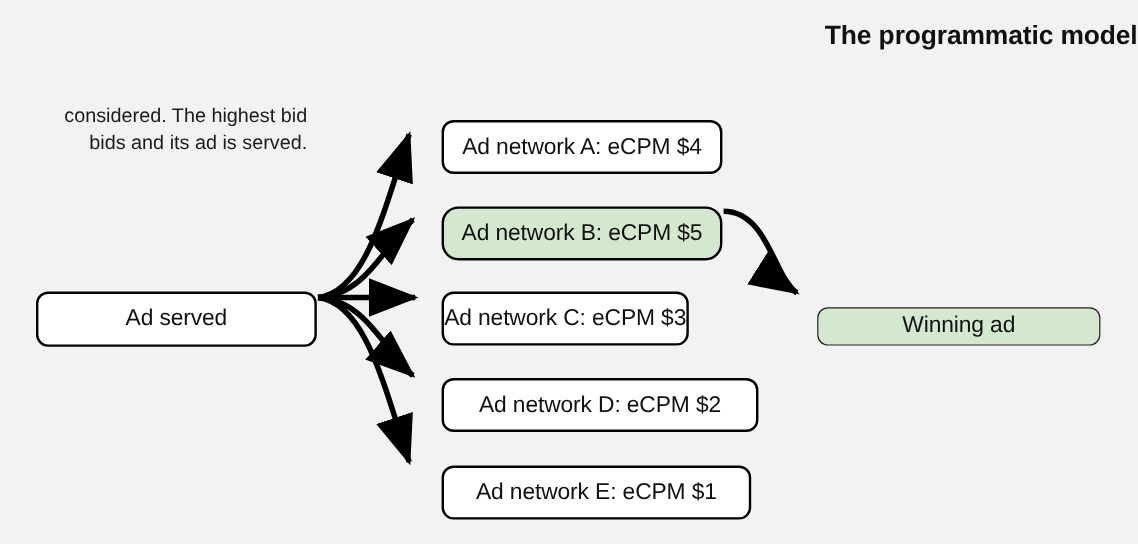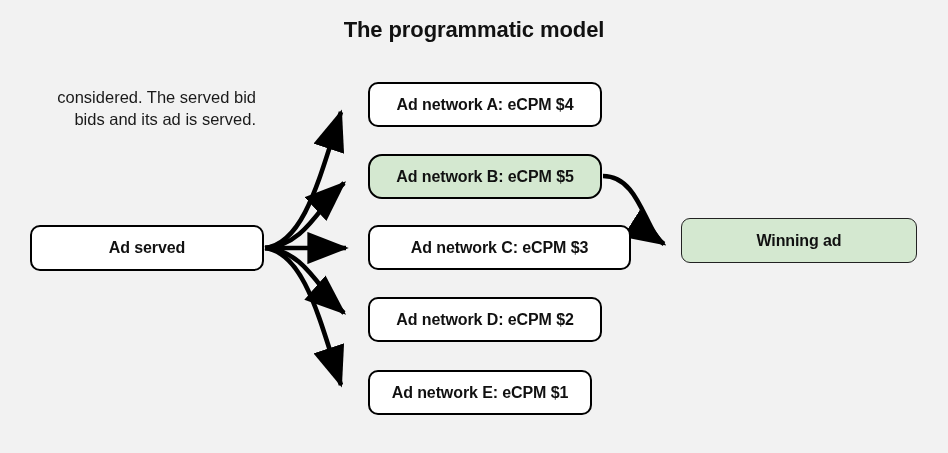--- a/index.html
+++ b/index.html
@@ -25,21 +25,21 @@
     left: 0; top: 0;
     width: 948px;
     height: 453px;
     pointer-events: none;
   }
   .diagram-title {
     position: absolute;
     left: 0;
     top: 17px;
     width: 948px;
-    text-align: center;
+    text-align: right;
     font-size: 22px;
     font-weight: bold;
     color: #111111;
     letter-spacing: -0.1px;
   }
   .caption {
     position: absolute;
     left: 8px;
     top: 86px;
     width: 248px;
@@ -52,51 +52,52 @@
   .caption div { white-space: nowrap; }
   .node {
     position: absolute;
     box-sizing: border-box;
     display: flex;
     align-items: center;
     justify-content: center;
     border: 2.4px solid #000000;
     border-radius: 10px;
     background: #ffffff;
-    font-size: 16px;
-    font-weight: bold;
+    font-size: 19px;
+    font-weight: normal;
     color: #111111;
     letter-spacing: -0.1px;
+    margin-top: 18px;
   }
   .node.green {
     background: #d4e8d0;
     border-radius: 14px;
   }
   .node.thin {
     border-width: 1.5px;
     border-color: #222222;
     border-radius: 9px;
   }
   #node-request { left: 30px;  top: 225px; width: 234px; height: 46px; }
   #node-a { left: 368px; top: 82px;  width: 234px; height: 45px; }
   #node-b { left: 368px; top: 154px; width: 234px; height: 45px; }
-  #node-c { left: 368px; top: 225px; width: 263px; height: 45px; }
-  #node-d { left: 368px; top: 297px; width: 234px; height: 45px; justify-content: center; }
-  #node-e { left: 368px; top: 370px; width: 224px; height: 45px; justify-content: center; }
-  #node-win { left: 681px; top: 218px; width: 236px; height: 45px; }
+  #node-c { left: 368px; top: 225px; width: 206px; height: 45px; }
+  #node-d { left: 368px; top: 297px; width: 264px; height: 45px; justify-content: center; }
+  #node-e { left: 368px; top: 370px; width: 258px; height: 45px; justify-content: center; }
+  #node-win { left: 681px; top: 238px; width: 236px; height: 32px; }
 </style>
 </head>
 <body>
 
 <div id="canvas">
 
   <div class="diagram-title">The programmatic model</div>
 
   <div class="caption">
-    <div>considered. The served bid</div>
+    <div>considered. The highest bid</div>
     <div>bids and its ad is served.</div>
   </div>
 
   <svg id="arrow-layer" viewBox="0 0 948 453" width="948" height="453">
     <defs>
       <marker id="arrowhead" markerWidth="9" markerHeight="7" refX="8.4" refY="3.5" orient="auto" markerUnits="strokeWidth">
         <path d="M 0 0 L 9 3.5 L 0 7 z" fill="#000000"></path>
       </marker>
     </defs>
 

